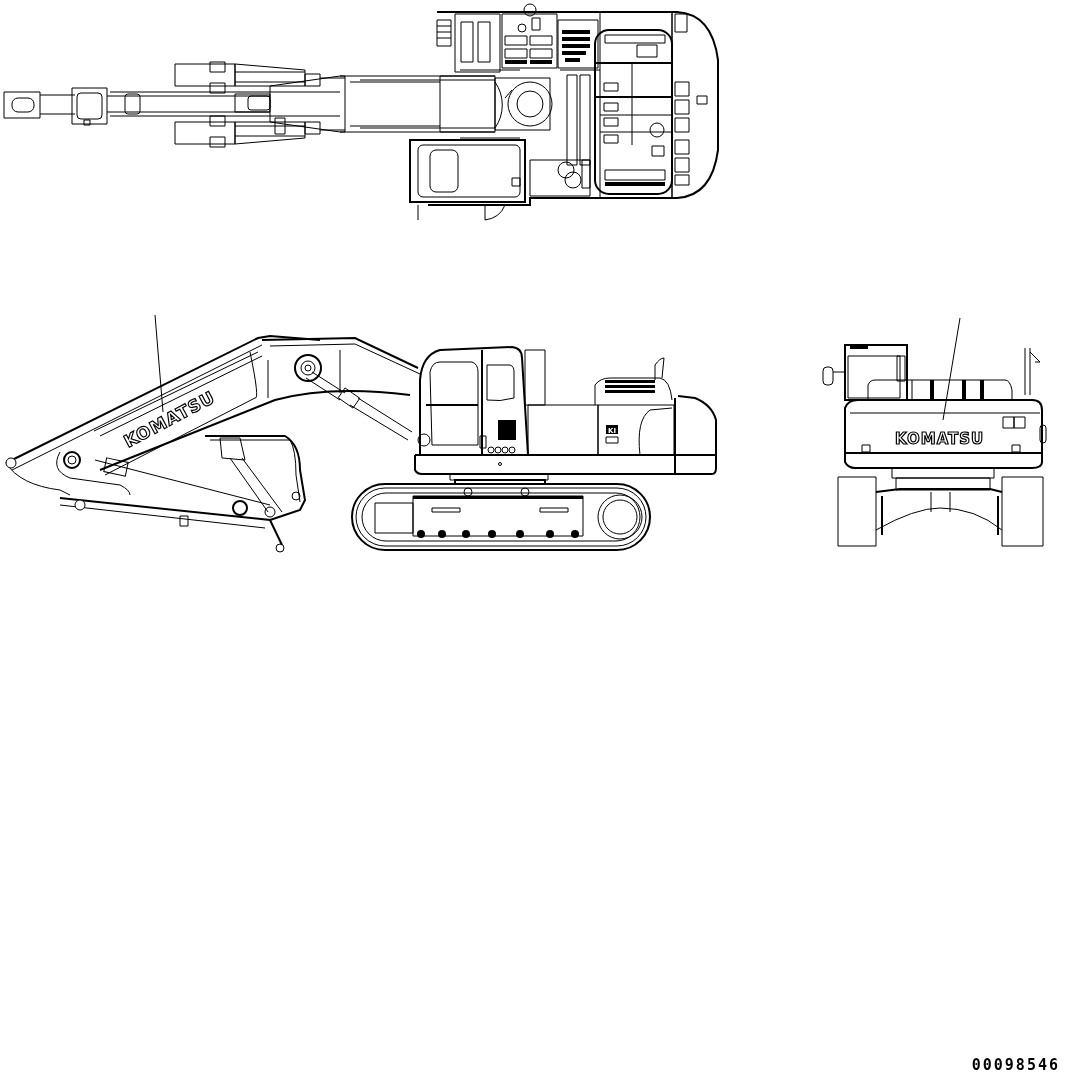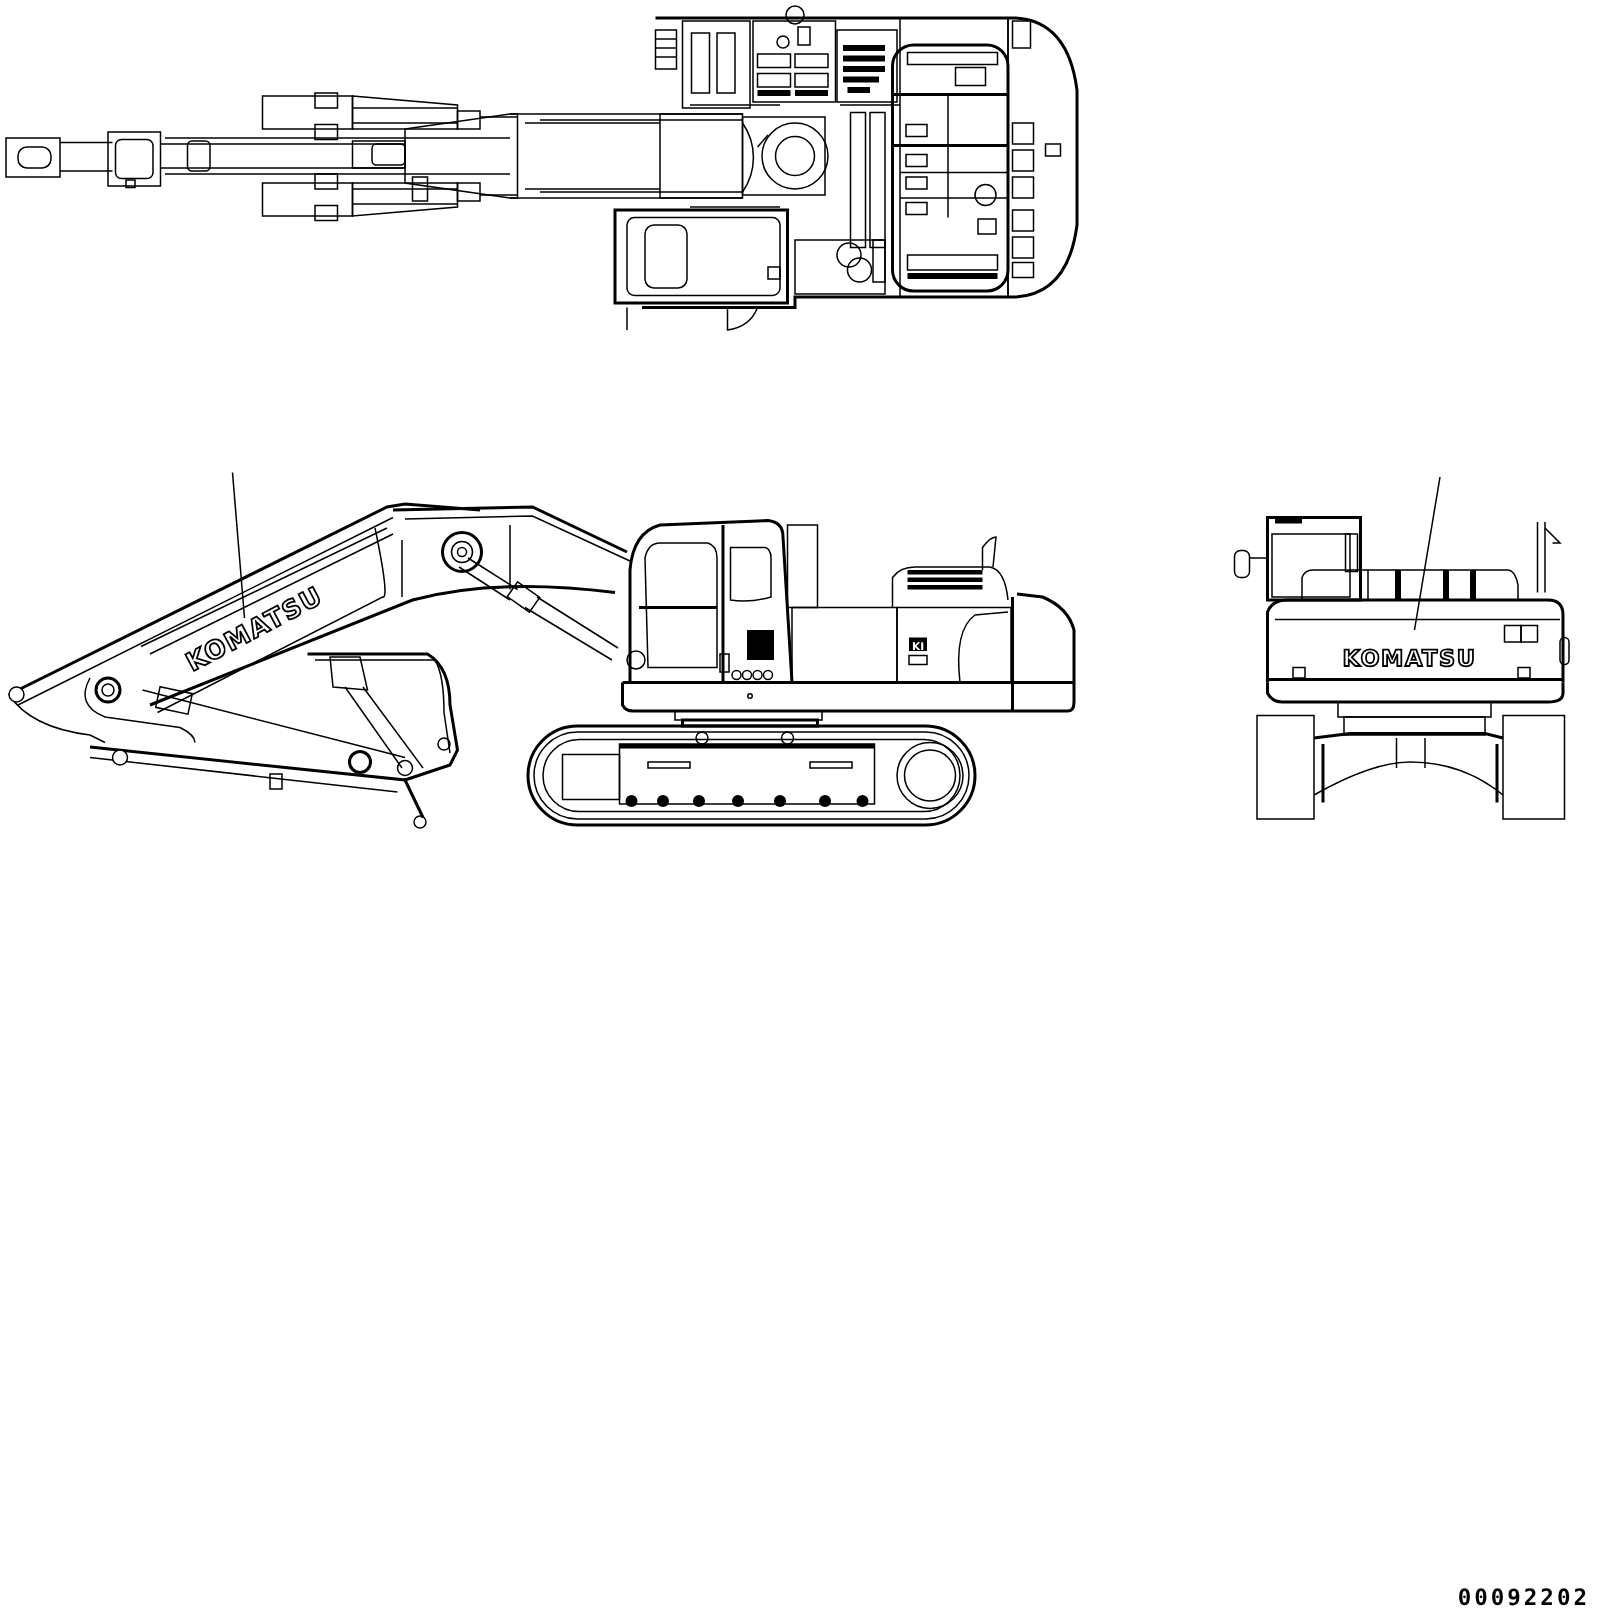--- a/index.html
+++ b/index.html
@@ -314,13 +314,13 @@
     <rect class="ln" x="1002" y="477" width="41" height="69"></rect>
     <path class="ln2" d="M876,492 L900,489 L990,489 L1002,492"></path>
     <path class="ln" d="M876,530 Q915,508 940,508 Q975,508 1002,530"></path>
     <line class="ln" x1="931" y1="492" x2="931" y2="512"></line>
     <line class="ln" x1="950" y1="492" x2="950" y2="512"></line>
     <line class="ln2" x1="882" y1="496" x2="882" y2="535"></line>
     <line class="ln2" x1="998" y1="496" x2="998" y2="535"></line>
   </svg>
 </div>
 
-<div class="doc-id">00092202</div>
+<div class="doc-id">00098546</div>
 
 </body></html>

